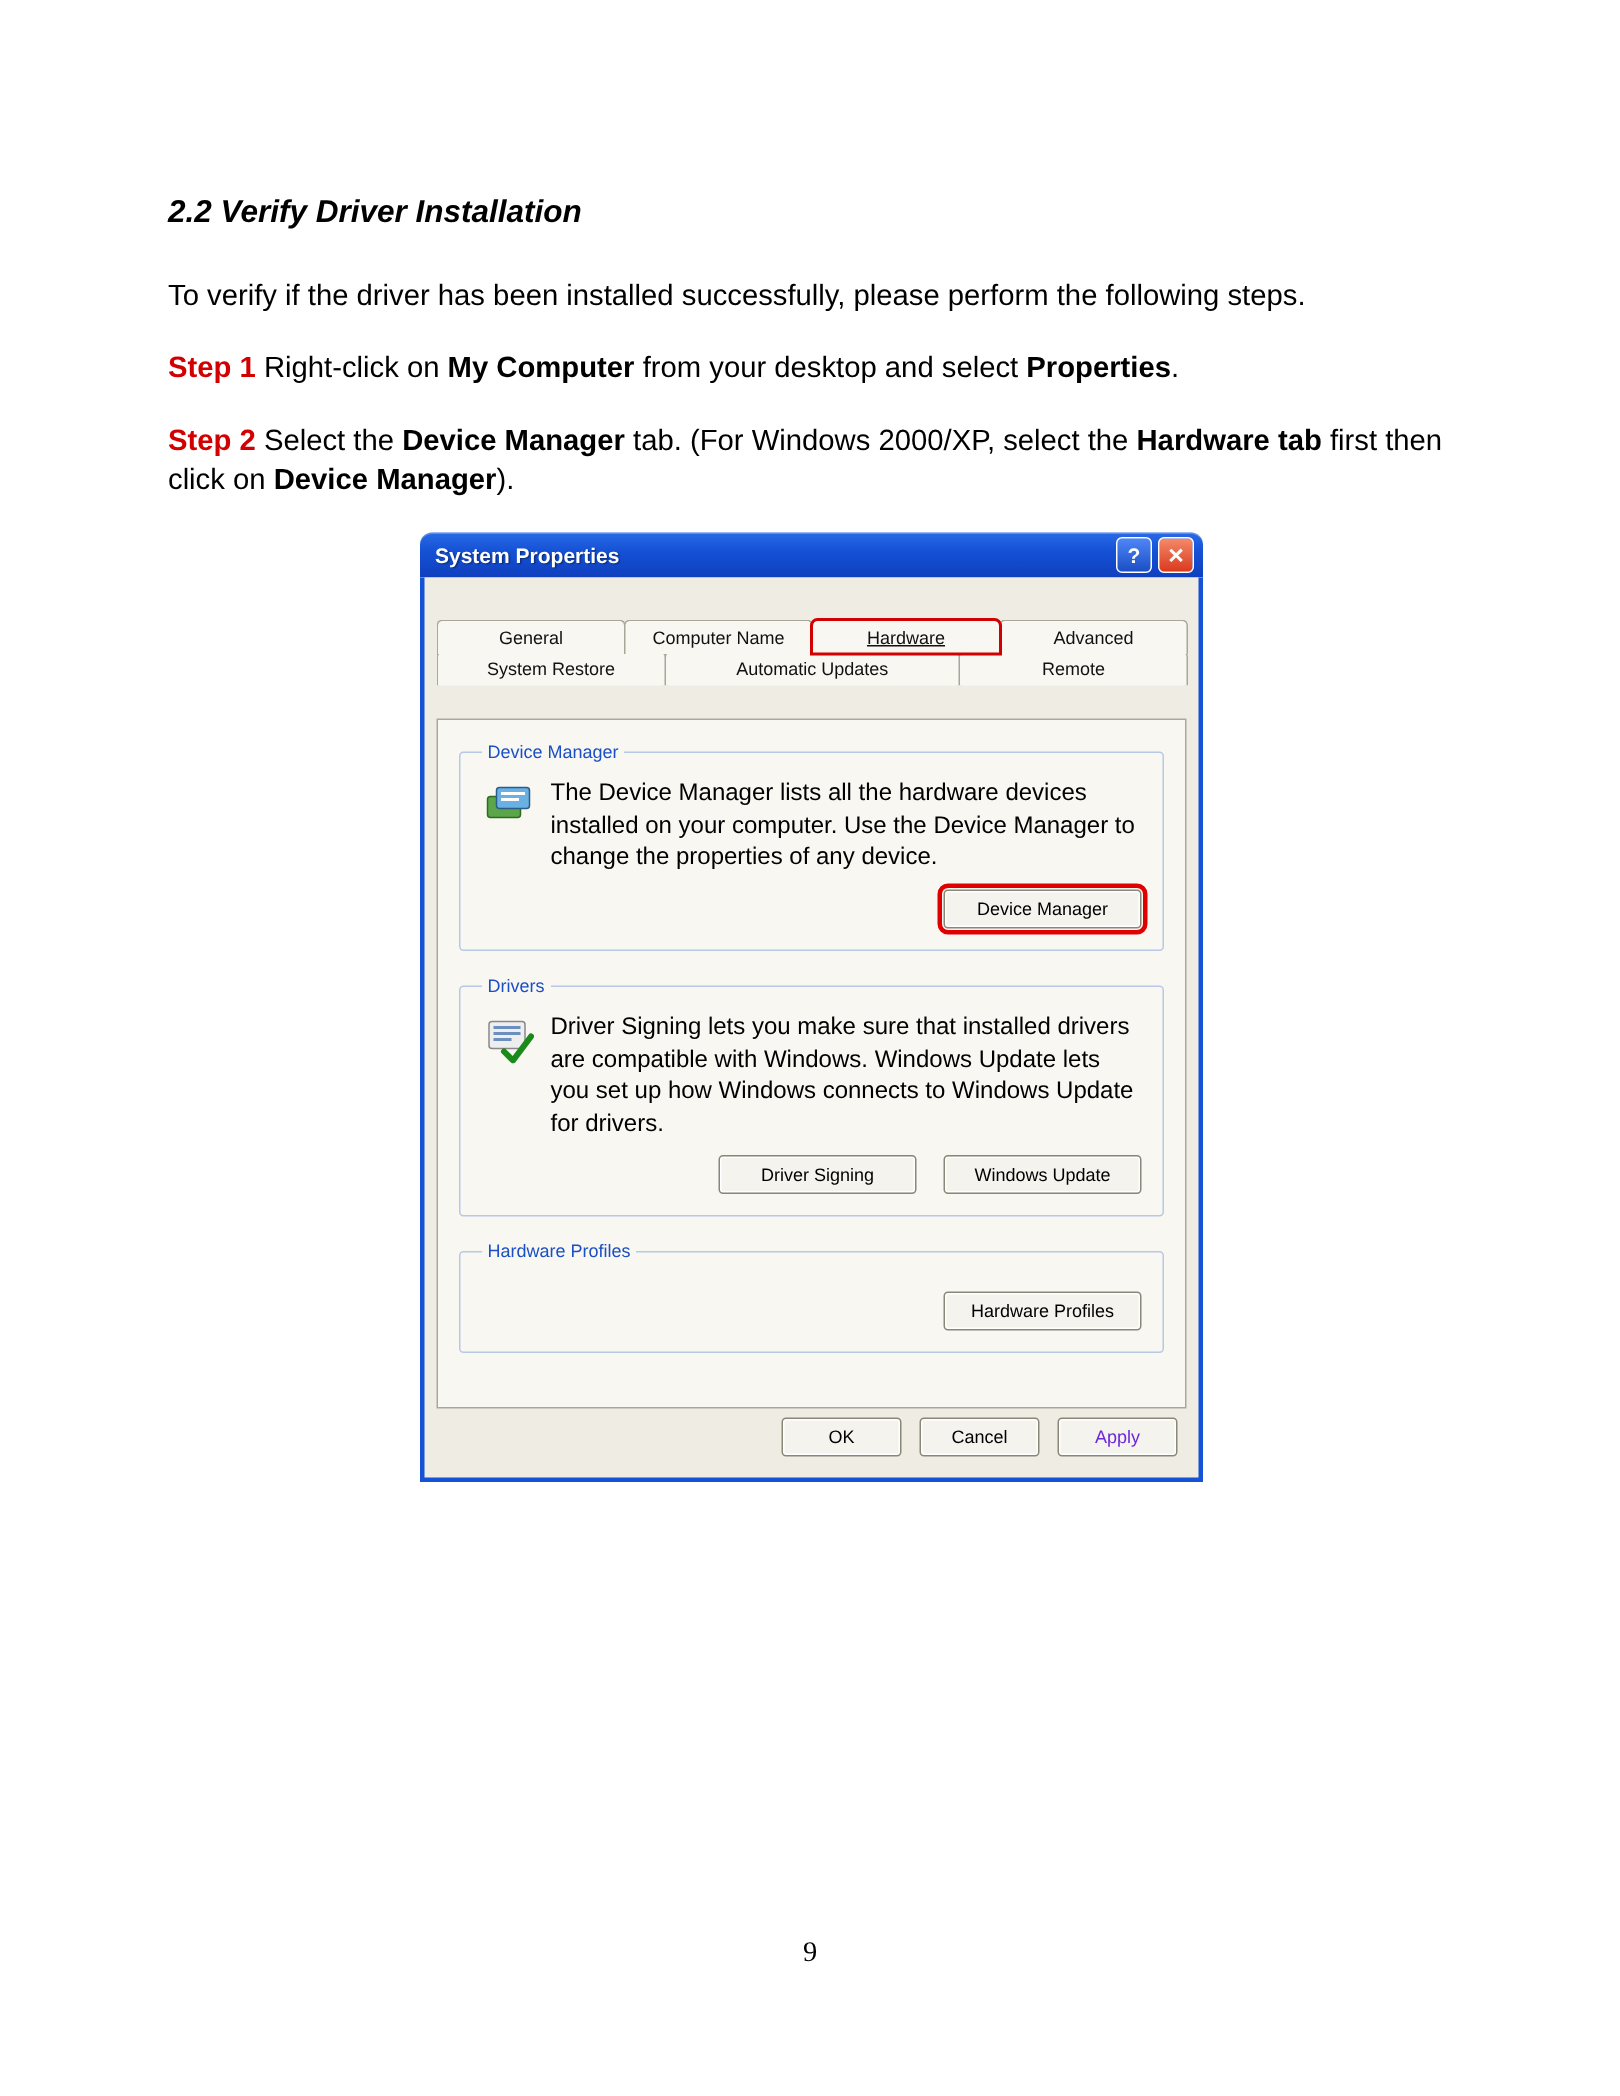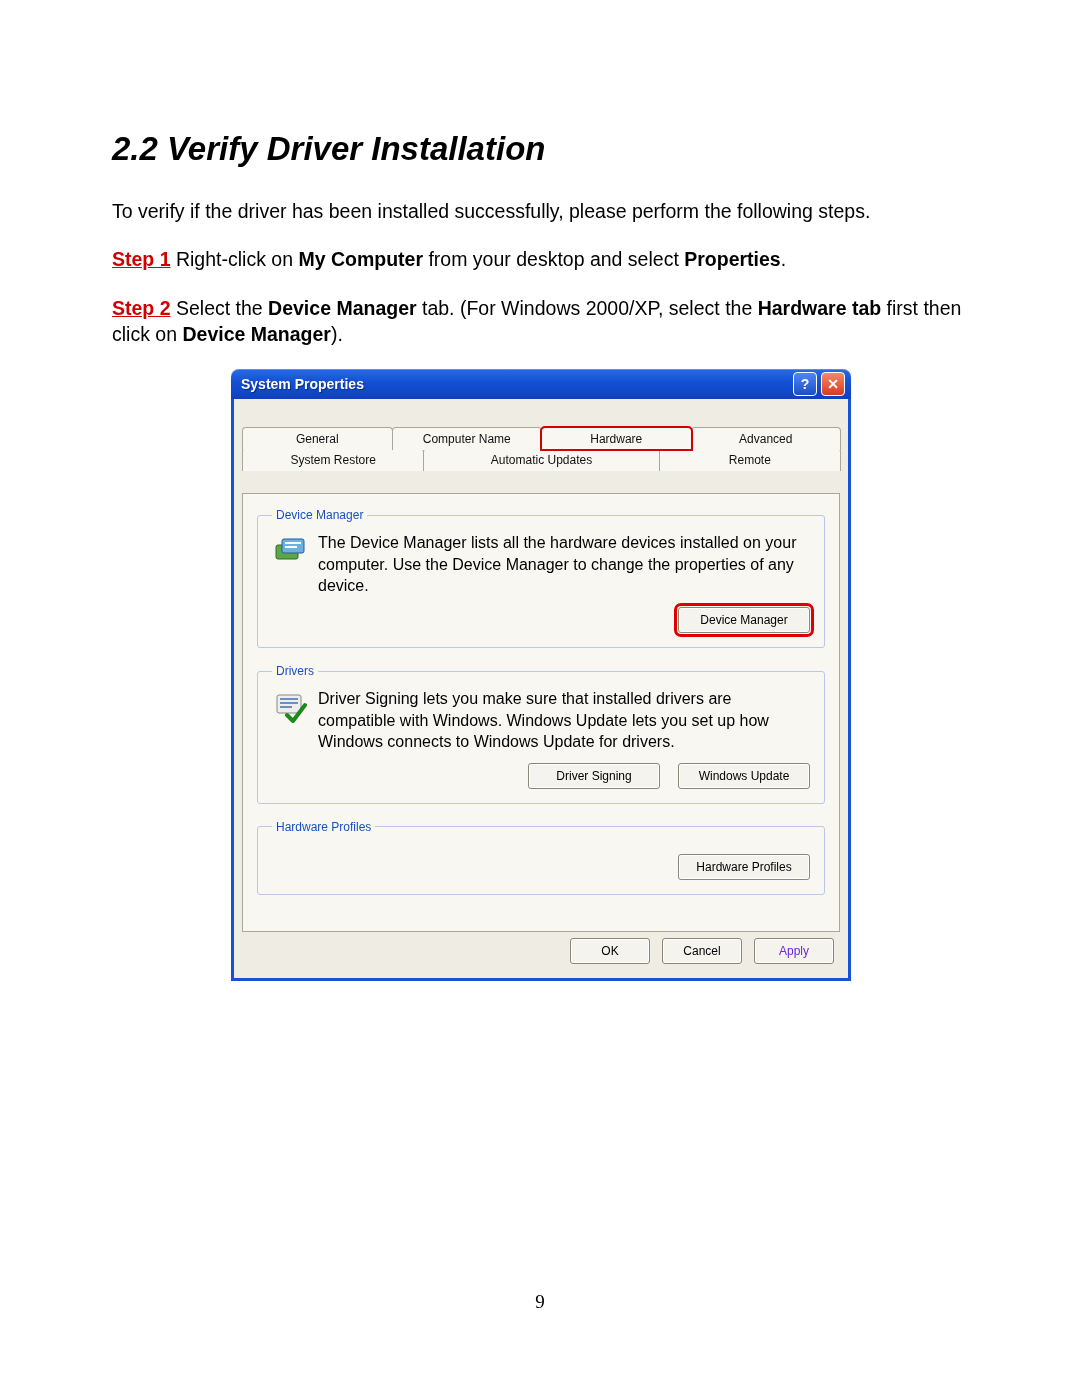--- a/index.html
+++ b/index.html
@@ -11,34 +11,34 @@
     position: relative;
     color: #000;
   }
   .page {
     padding: 130px 110px 0 112px;
   }
   h2.section-title {
     font-family: Arial, Helvetica, sans-serif;
     font-style: italic;
     font-weight: bold;
-    font-size: 33px;
+    font-size: 21px;
     margin: 0 0 30px 0;
   }
   p.body {
     font-family: Arial, Helvetica, sans-serif;
     font-size: 19.5px;
     line-height: 1.35;
     margin: 0 0 22px 0;
   }
-  .step-label { color: #d20000; font-weight: bold; text-decoration: underline; }
+  .step-label { color: #d20000; font-weight: bold; }
   .bold { font-weight: bold; }
 
   .dialog-wrap {
-    width: 620px;
+    width: 522px;
     margin: 10px auto 0 auto;
     font-family: Tahoma, Arial, sans-serif;
   }
   .titlebar {
     height: 30px;
     background: linear-gradient(to bottom, #2a6ae6 0%, #1552d6 40%, #0f3fbe 100%);
     border-radius: 8px 8px 0 0;
     display: flex;
     align-items: center;
     padding: 0 6px 0 10px;
@@ -75,21 +75,21 @@
     background: #f8f7f2;
     border: 1px solid #a9a69a;
     border-bottom: none;
     border-radius: 4px 4px 0 0;
     height: 22px; line-height: 22px;
     text-align: center;
     font-size: 12px;
     color: #111;
     margin-right: -1px;
   }
-  .tab.active { outline: 2px solid #d20000; outline-offset: -1px; z-index: 5; }
+  .tab.active { outline: 2px solid #d20000; outline-offset: -1px; z-index: 5; text-decoration: underline; }
   .tab-panel {
     position: relative;
     background: #f8f7f2;
     border: 1px solid #a9a69a;
     margin-top: 42px;
     padding: 14px 14px 20px 14px;
   }
   fieldset.group {
     border: 1px solid #b8c8e6;
     border-radius: 3px;

